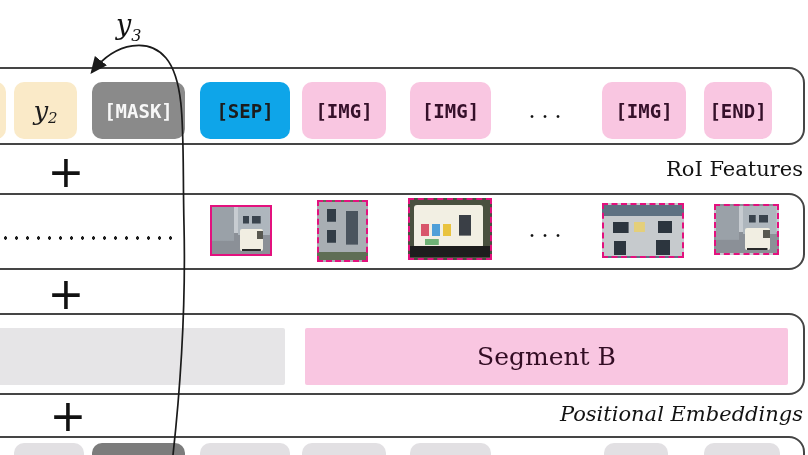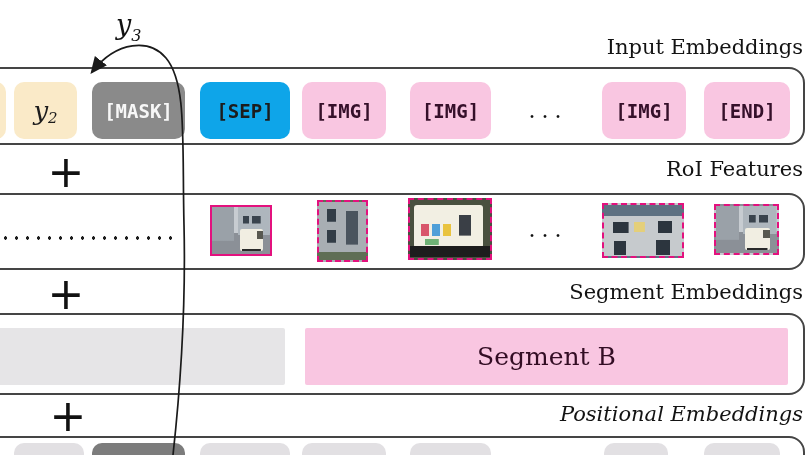--- a/index.html
+++ b/index.html
@@ -90,23 +90,21 @@
   #y3 .sub{font-size:16px;transform:translateY(7px);display:inline-block;}
   #curve-svg{position:absolute;left:0;top:0;width:808px;height:455px;pointer-events:none;z-index:50;}
 </style>
 </head>
 <body>
 
 <div id="canvas">
 
   <div id="y3"><span>y</span><span class="sub">3</span></div>
 
-  <div class="rlabel" id="lbl-input">Input Embeddings</div>
   <div class="rlabel" id="lbl-roi">RoI Features</div>
-  <div class="rlabel" id="lbl-segment">Segment Embeddings</div>
   <div class="rlabel" id="lbl-positional">Positional Embeddings</div>
 
   <div class="plus" id="plus-1">+</div>
   <div class="plus" id="plus-2">+</div>
   <div class="plus" id="plus-3">+</div>
 
   <div class="row" id="row-input">
     <div class="tok tok-word" style="left:0;width:44px;"></div>
     <div class="tok tok-word" style="left:52px;width:63px;">
         <span>y</span>
@@ -121,21 +119,21 @@
     <div class="tok tok-mono tok-img" style="left:340px;width:84px;">
         <span>[IMG]</span>
       </div>
     <div class="tok tok-mono tok-img" style="left:448px;width:81px;">
         <span>[IMG]</span>
       </div>
     <div class="tok tok-ell" style="left:558px;width:56px;">...</div>
     <div class="tok tok-mono tok-img" style="left:640px;width:84px;">
         <span>[IMG]</span>
       </div>
-    <div class="tok tok-mono tok-img" style="left:742px;width:86px;">
+    <div class="tok tok-mono tok-img" style="left:742px;width:68px;">
         <span>[END]</span>
       </div>
   </div>
 
   <div class="row" id="row-roi">
     <div class="dots"></div>
     <div id="roi-thumbs">
         <div class="thumb pos1 b-solid art-street"></div>
         <div class="thumb pos2 b-dashed art-facade"></div>
         <div class="thumb pos3 b-dashed art-truck"></div>

